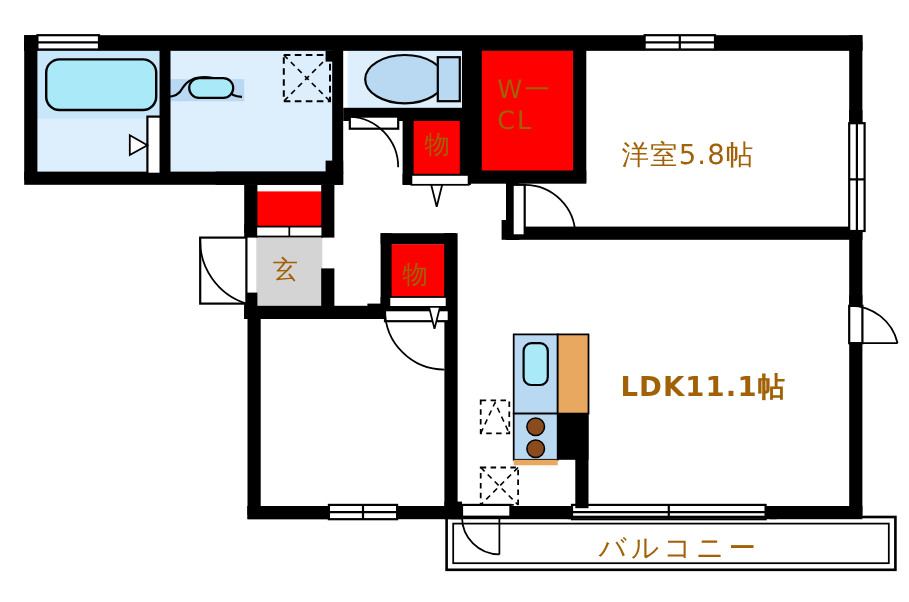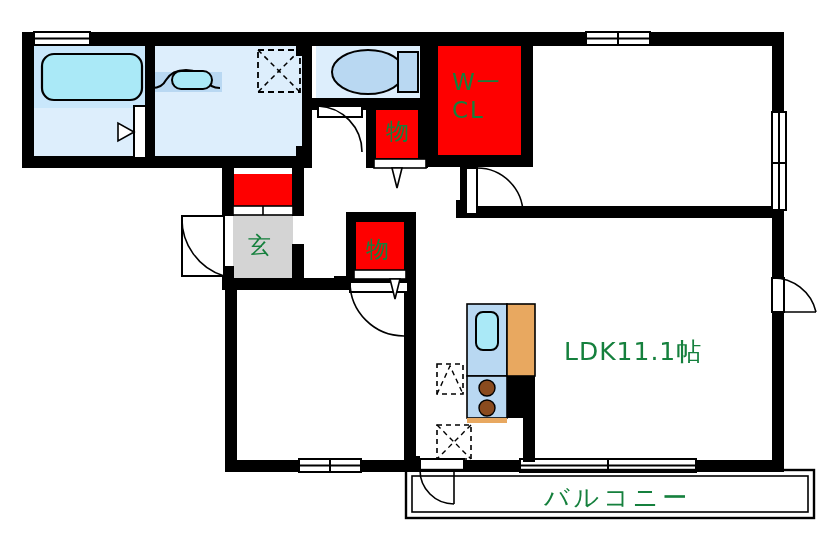--- a/index.html
+++ b/index.html
@@ -1,21 +1,21 @@
 <!DOCTYPE html>
 <html><head>
 <meta charset="utf-8">
 <style>
   html,body{margin:0;padding:0;background:#ffffff;}
   body{font-family:"DejaVu Sans","Liberation Sans",sans-serif;}
   #plan-wrap{position:relative;width:826px;height:547px;background:#ffffff;overflow:hidden;}
   #plan-svg{position:absolute;left:0;top:0;}
-  .label{position:absolute;color:#15803d;white-space:nowrap;font-family:"DejaVu Sans","Liberation Sans",sans-serif;}
+  .label{position:absolute;color:#a16207;white-space:nowrap;font-family:"DejaVu Sans","Liberation Sans",sans-serif;}
   .lbl-room{font-size:25px;letter-spacing:1px;}
-  .lbl-ldk{font-size:25px;letter-spacing:1px;}
+  .lbl-ldk{font-size:25px;letter-spacing:1px;font-weight:bold;}
   .lbl-wcl{font-size:23px;line-height:28px;letter-spacing:2px;}
   .lbl-mono{font-size:23px;}
   .lbl-gen{font-size:23px;}
   .lbl-balcony{font-size:25px;letter-spacing:4px;}
 </style>
 </head>
 <body>
 
 <div id="plan-wrap">
 
@@ -235,20 +235,21 @@
       <rect x="523" y="376" width="12" height="86" fill="#000000"></rect>
     </g>
 
     <g fill="none" stroke="#000000">
       <rect x="406" y="470" width="408" height="48" stroke-width="2.4"></rect>
       <rect x="412" y="476" width="396" height="36" stroke-width="1.6"></rect>
     </g>
 
   </svg>
 
+  <div class="label lbl-room" style="left:565px; top:124px;">洋室5.8帖</div>
 
 
   <div class="label lbl-ldk" style="left:564px; top:335px;">LDK11.1帖</div>
 
   <div class="label lbl-balcony" style="left:524px; top:481px;margin-left:20px;">バルコニー</div>
 
   <div class="label lbl-wcl" style="left:452px; top:68px;">
     <div>W一</div>
     <div>CL</div>
   </div>

